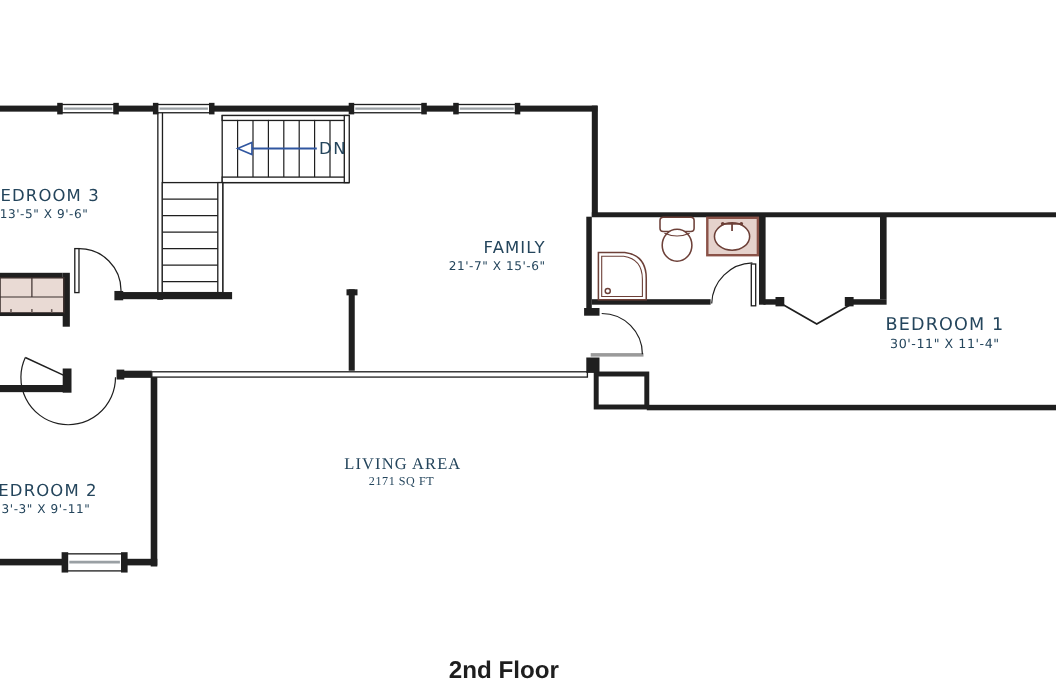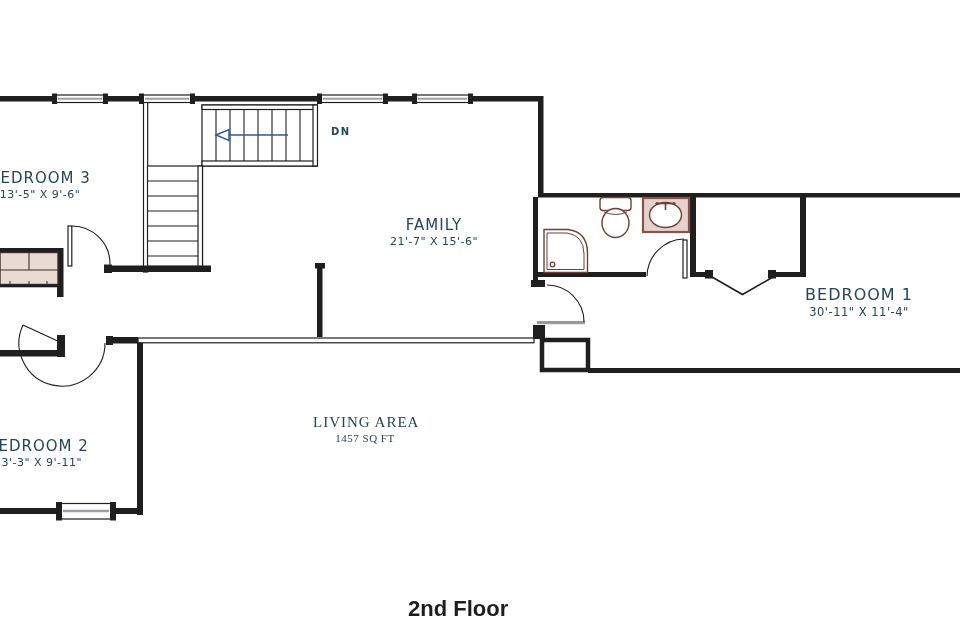--- a/index.html
+++ b/index.html
@@ -23,21 +23,21 @@
   .dw{fill:#ffffff;stroke:var(--wall);stroke-width:1.2;}
   .thin{fill:none;stroke:var(--wall);stroke-width:1.1;}
   .tread{stroke:var(--wall);stroke-width:1.1;}
   .fx{fill:#ffffff;stroke:var(--fixture);stroke-width:1.4;}
   .fxthin{fill:none;stroke:var(--fixture);stroke-width:1;}
   .lbl{position:absolute;text-align:center;color:var(--ink);white-space:nowrap;pointer-events:none;}
   .lbl .nm{display:block;font-size:15px;letter-spacing:1px;font-weight:500;}
   .lbl .dm{display:block;font-size:11px;letter-spacing:0.5px;margin-top:1px;}
   .lbl-b1 .nm{font-size:16px;}
   .lbl-b1 .dm{font-size:11.5px;}
-  .dn-lbl{position:absolute;color:var(--ink);font-size:10px;font-weight:700;letter-spacing:1.5px;pointer-events:none;margin-left:41px;}
+  .dn-lbl{position:absolute;color:var(--ink);font-size:15px;font-weight:400;letter-spacing:1.5px;pointer-events:none;}
   .floor-title{position:absolute;color:var(--title);font-size:22px;font-family:"Liberation Sans",sans-serif;pointer-events:none;font-weight:bold;}
 </style>
 </head>
 <body>
 
 <div id="plan">
 
   <svg width="960" height="621" viewBox="0 0 960 621">
 
     <g>
@@ -231,37 +231,37 @@
       <line x1="47" y1="281" x2="47" y2="284.5" stroke="#6a5a56" stroke-width="1.4"></line>
       <rect class="w" x="0" y="284.5" width="58" height="2.8"></rect>
     </g>
   </svg>
 
   <div class="lbl" style="left:-12px;top:169px;width:104px;">
     <span class="nm">BEDROOM 3</span>
     <span class="dm">13'-5" X 9'-6"</span>
   </div>
 
-  <div class="lbl" style="left:382px;top:216px;width:104px;">
+  <div class="lbl" style="left:392px;top:216px;width:104px;text-align:right;">
     <span class="nm">FAMILY</span>
     <span class="dm">21'-7" X 15'-6"</span>
   </div>
 
   <div class="lbl lbl-b1" style="left:804px;top:285px;width:110px;">
     <span class="nm">BEDROOM 1</span>
     <span class="dm">30'-11" X 11'-4"</span>
   </div>
 
   <div class="lbl" style="left:-14px;top:437px;width:104px;">
     <span class="nm">BEDROOM 2</span>
     <span class="dm">13'-3" X 9'-11"</span>
   </div>
 
   <div class="lbl" style="left:313px;top:414px;width:104px;font-family:Liberation Serif, serif;">
     <span class="nm">LIVING AREA</span>
-    <span class="dm">1457 SQ FT</span>
+    <span class="dm">2171 SQ FT</span>
   </div>
 
   <div class="dn-lbl" style="left:290px;top:126px;">DN</div>
 
   <div class="floor-title" style="left:408px;top:596px;">2nd Floor</div>
 
 </div>
 
 </body></html>

